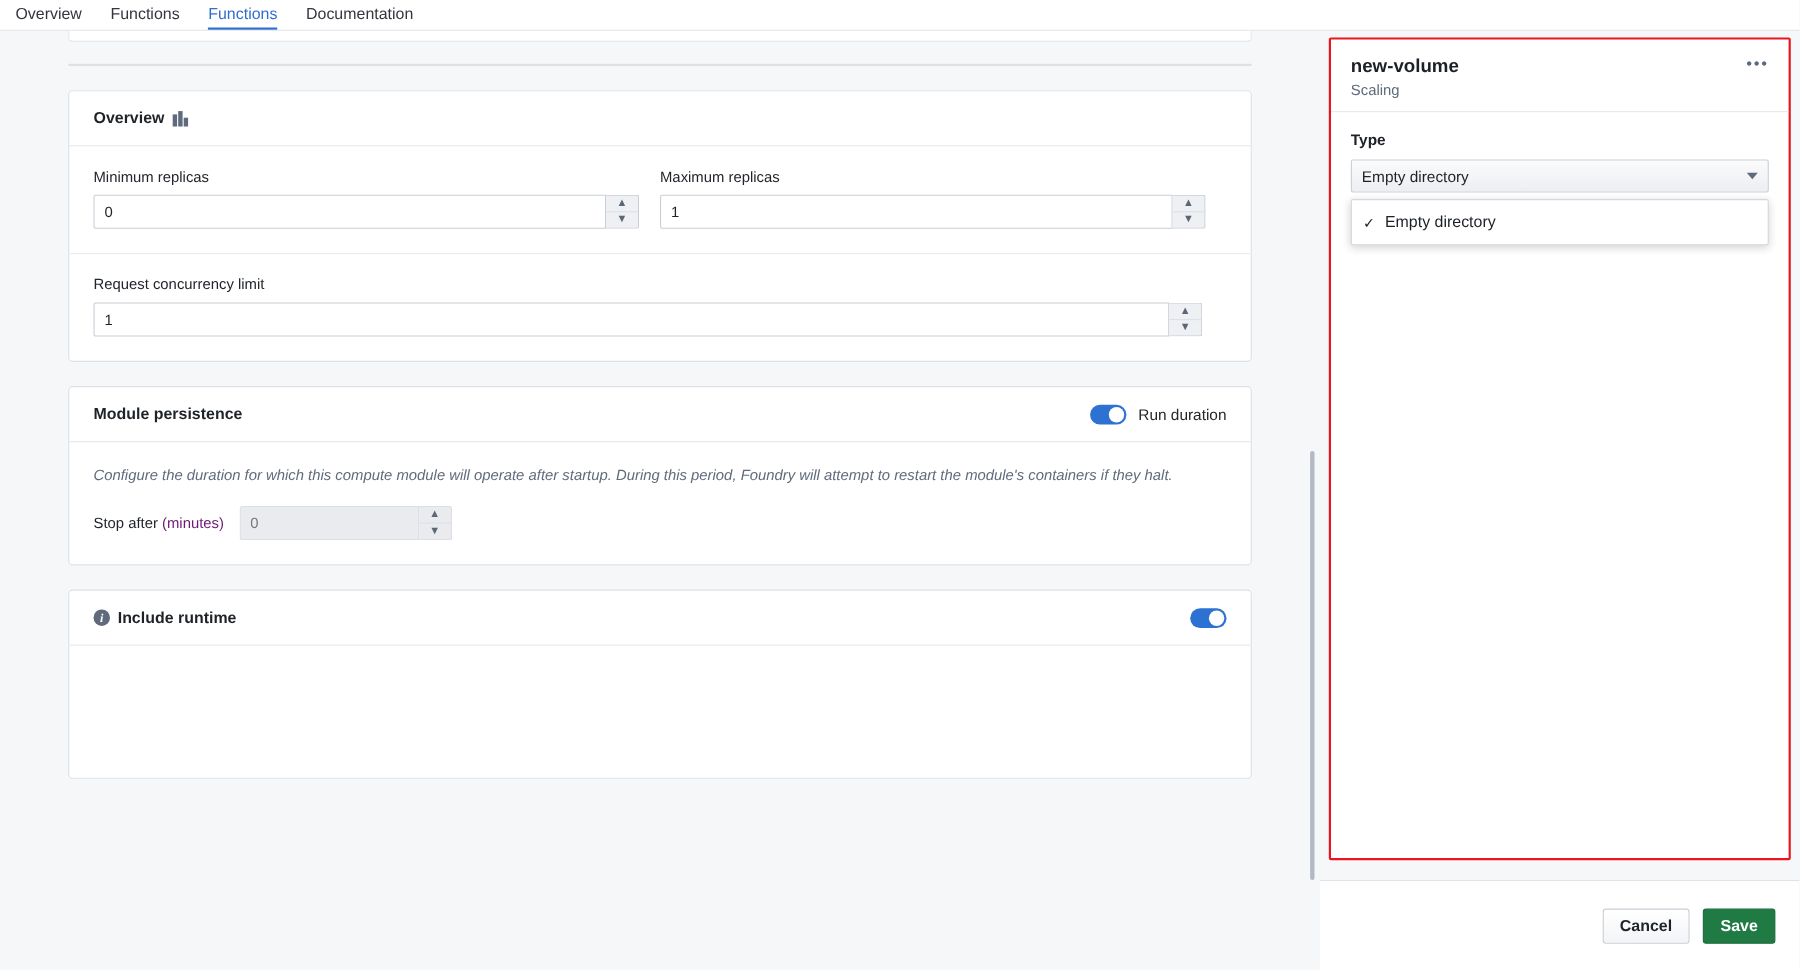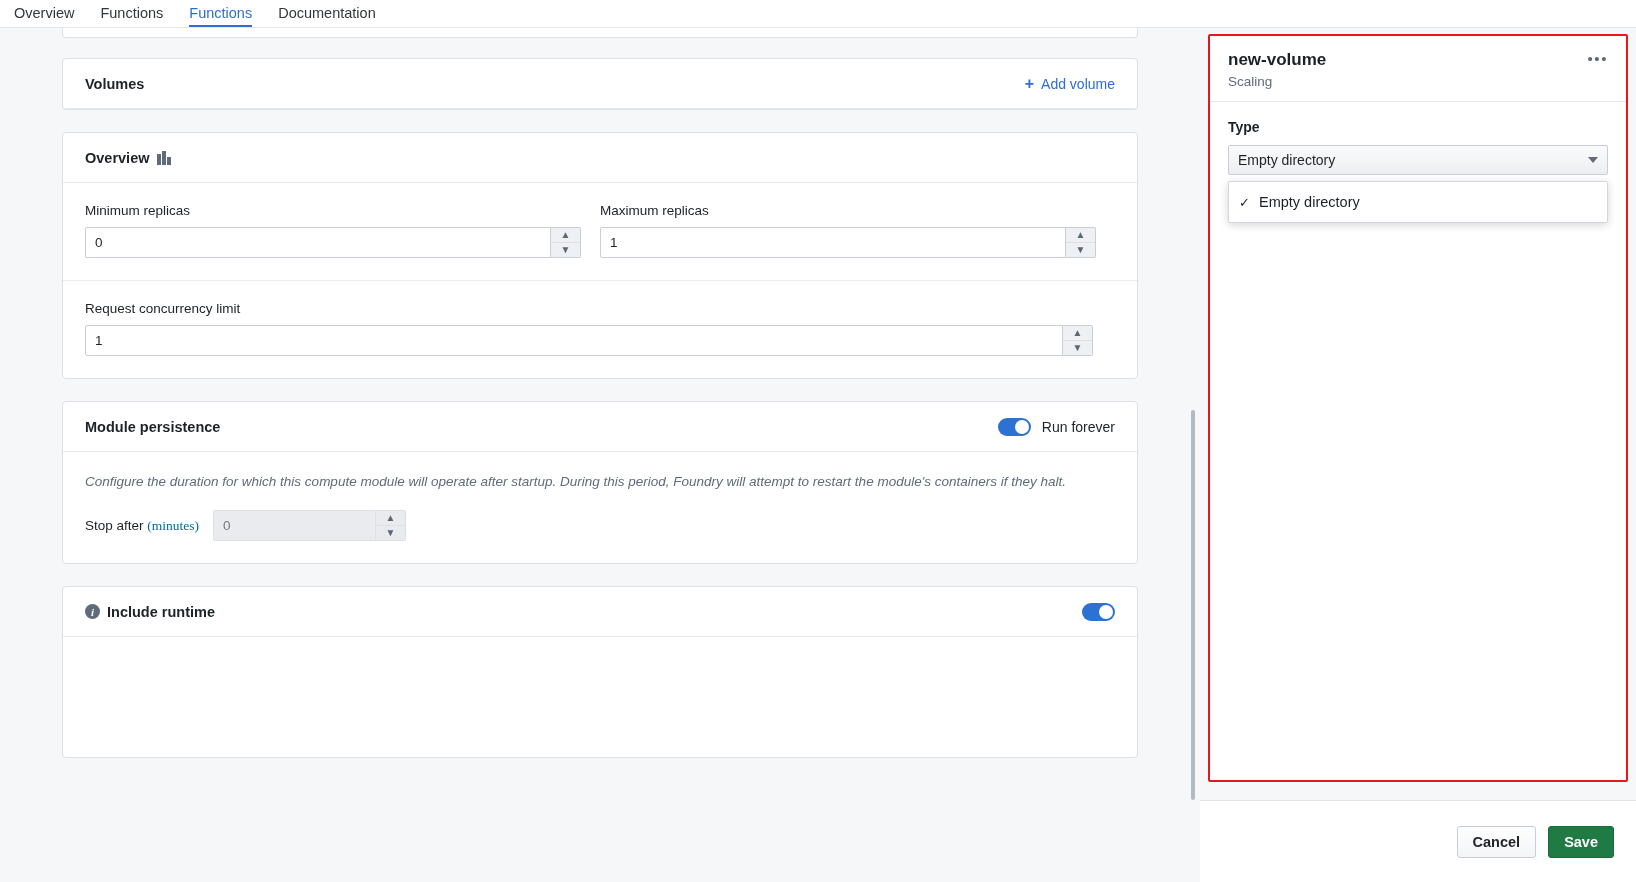--- a/index.html
+++ b/index.html
@@ -171,21 +171,21 @@
   }
   .toggle-label { font-size: 14px; color: #22262b; }
 
   
   .desc {
     font-size: 13.5px; color: #5f6b7c; line-height: 1.5;
     max-width: 1000px; margin-bottom: 18px; font-style: italic;
   }
   .stop-row { display: flex; align-items: center; gap: 14px; }
   .stop-label { font-size: 13.5px; color: #1f2328; }
-  .stop-label .muted { color: #0369a1; font-family: Liberation Serif, serif; }
+  .stop-label .muted { color: #701a75; }
   .num-input.disabled {
     background: #e9ebef; color: #9aa3af; border-color: #dcdfe4; width: 163px;
   }
   .stepper.disabled { background: #e9ebef; border-color: #dcdfe4; }
 
   .info-icon {
     width: 15px; height: 15px; border-radius: 50%;
     background: #5f6b7c; color: #fff;
     font-size: 11px; font-weight: bold;
     display: inline-flex; align-items: center; justify-content: center;
@@ -302,27 +302,20 @@
 </div>
 
 <div class="body-wrap">
 
   <div class="left-col">
     <div class="scroll-area">
 
       <div class="card clipped-top"></div>
 
       <div class="card">
-        <div class="card-head">
-          <div class="card-title">Volumes</div>
-          <button class="link-btn">
-            <span class="plus">+</span>
-            <span>Add volume</span>
-          </button>
-        </div>
       </div>
 
       <div class="card">
         <div class="card-head">
           <div class="card-title">
             <span>Overview</span>
             <span class="scaling-icon">
                 <i></i>
                 <i></i>
                 <i></i>
@@ -365,21 +358,21 @@
             </div>
           </div>
         </div>
       </div>
 
       <div class="card">
         <div class="card-head">
           <div class="card-title">Module persistence</div>
           <div class="toggle-wrap">
             <div class="toggle"></div>
-            <span class="toggle-label">Run forever</span>
+            <span class="toggle-label">Run duration</span>
           </div>
         </div>
         <div class="form-section">
           <div class="desc">Configure the duration for which this compute module will operate after startup. During this period, Foundry will attempt to restart the module's containers if they halt.</div>
           <div class="stop-row">
             <div class="stop-label">
               <span>Stop after</span>
               <span class="muted">(minutes)</span>
             </div>
             <div class="num-row">

